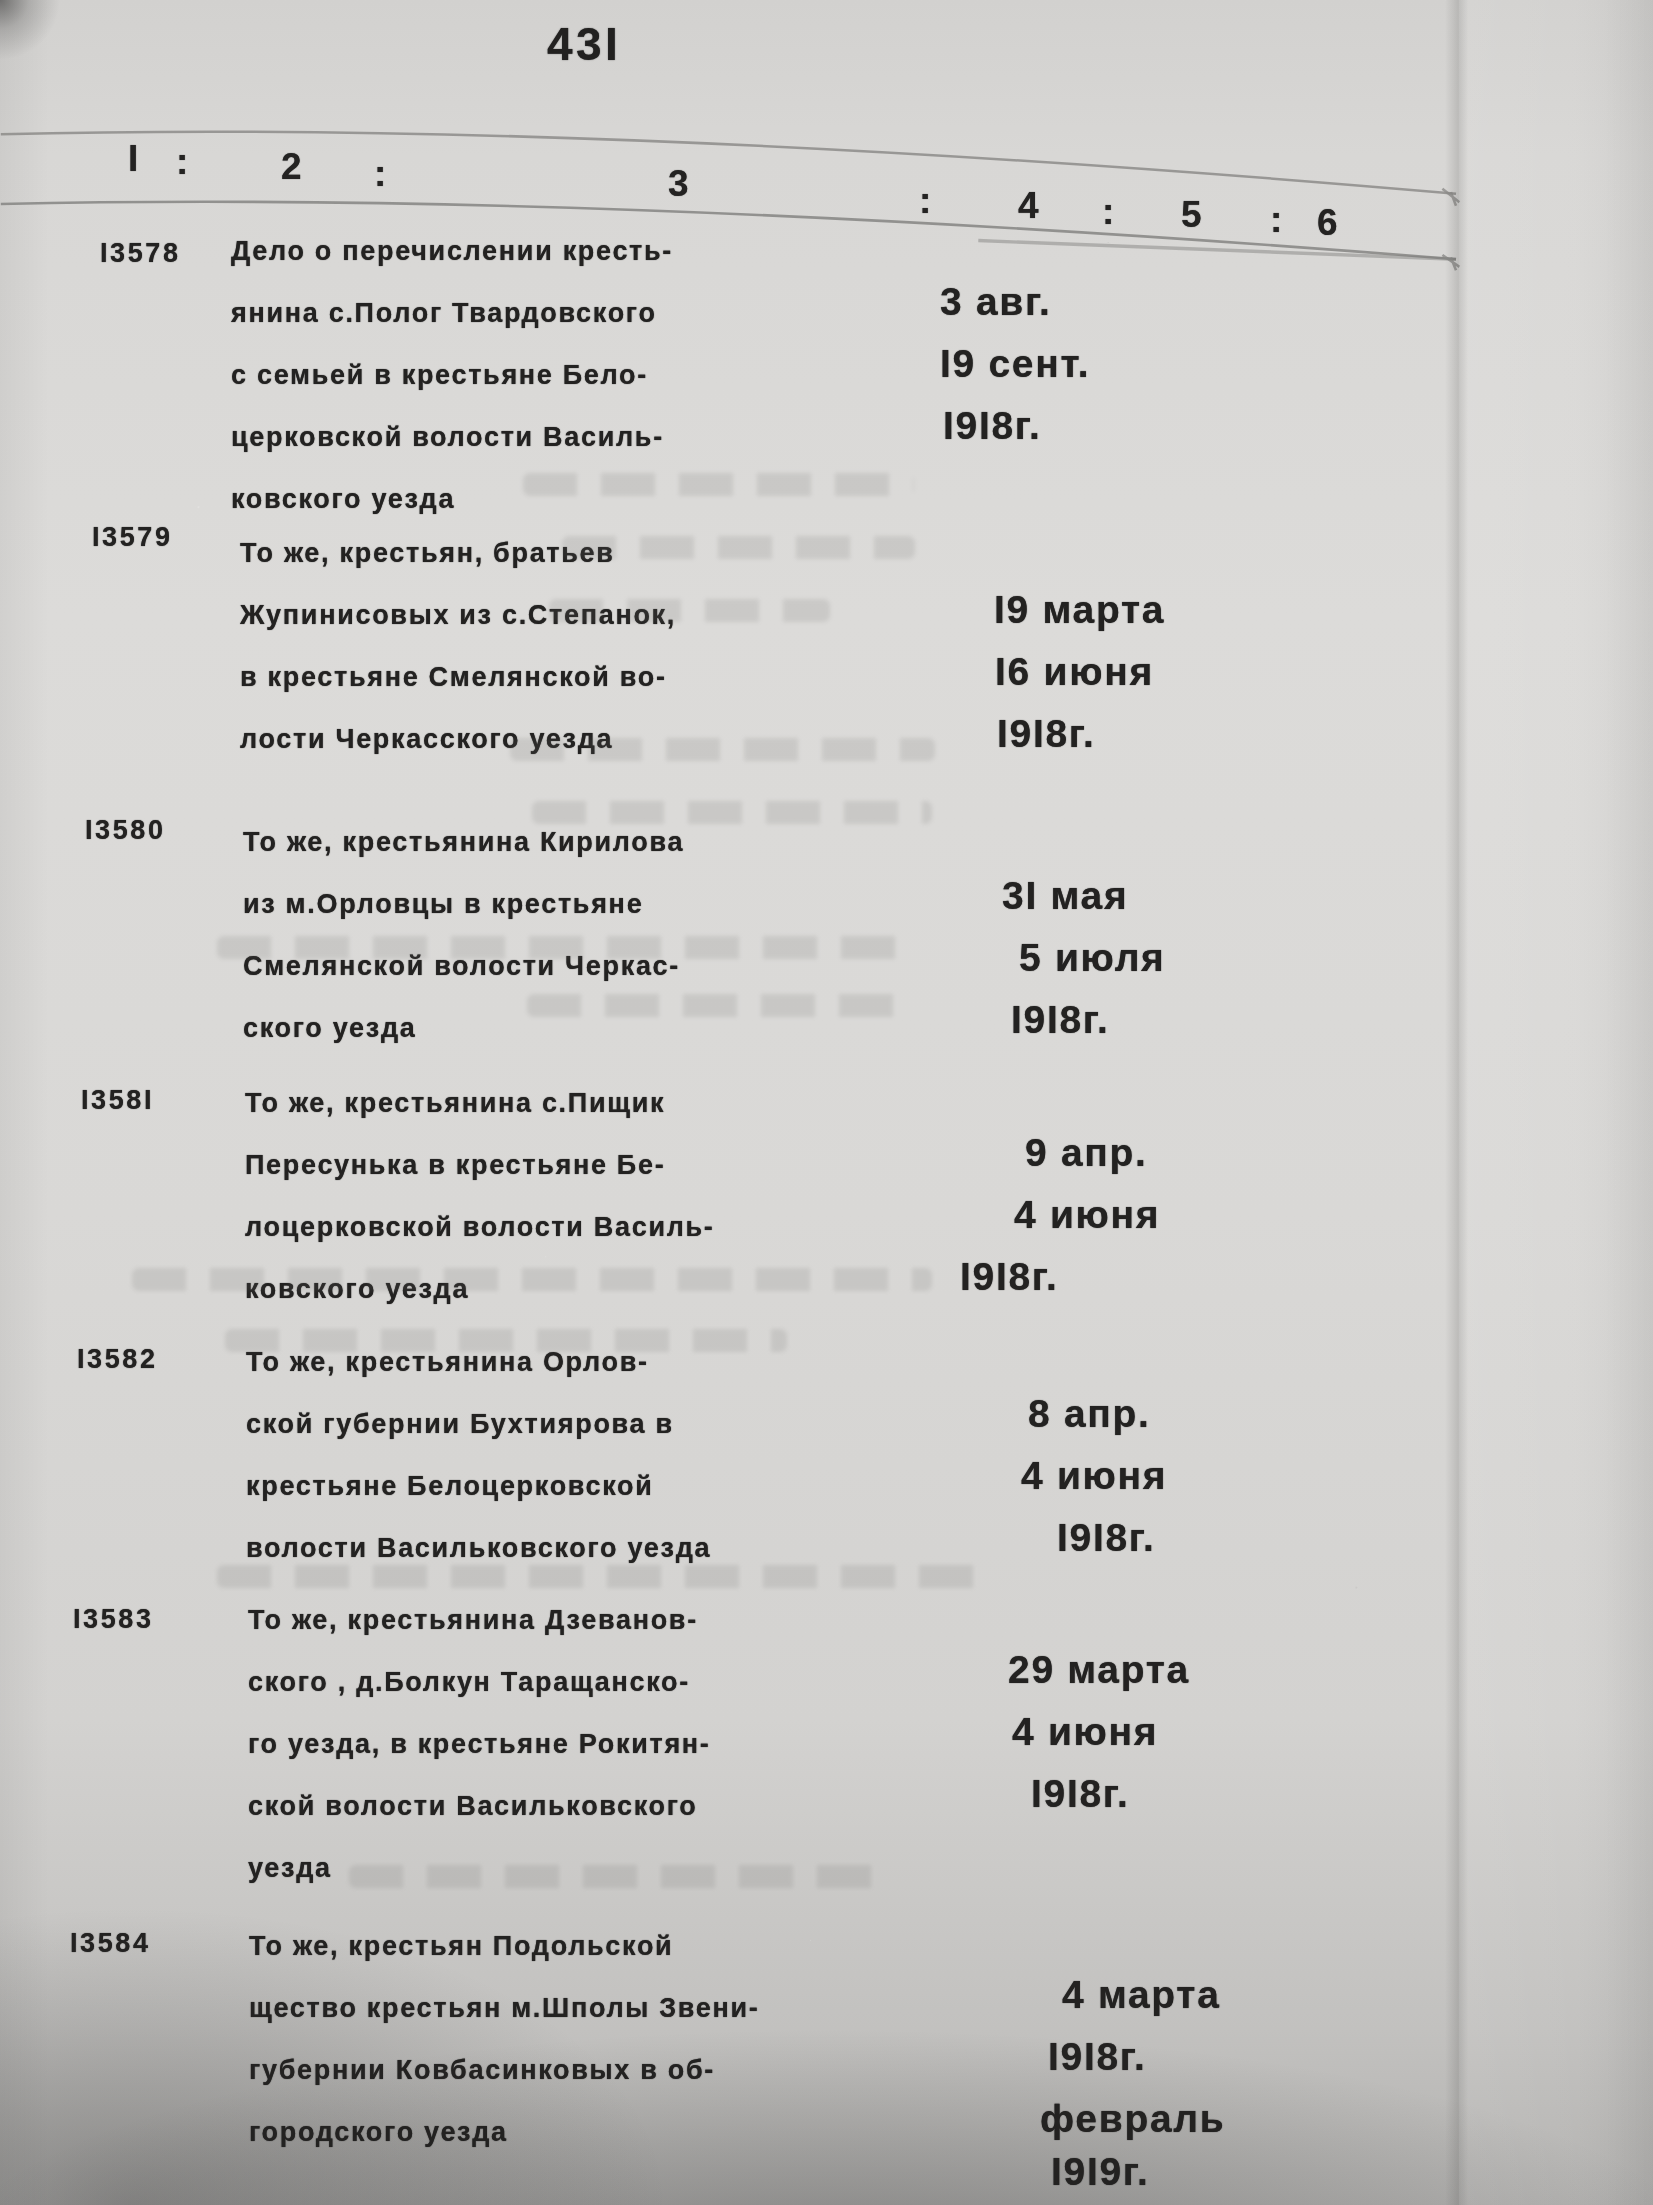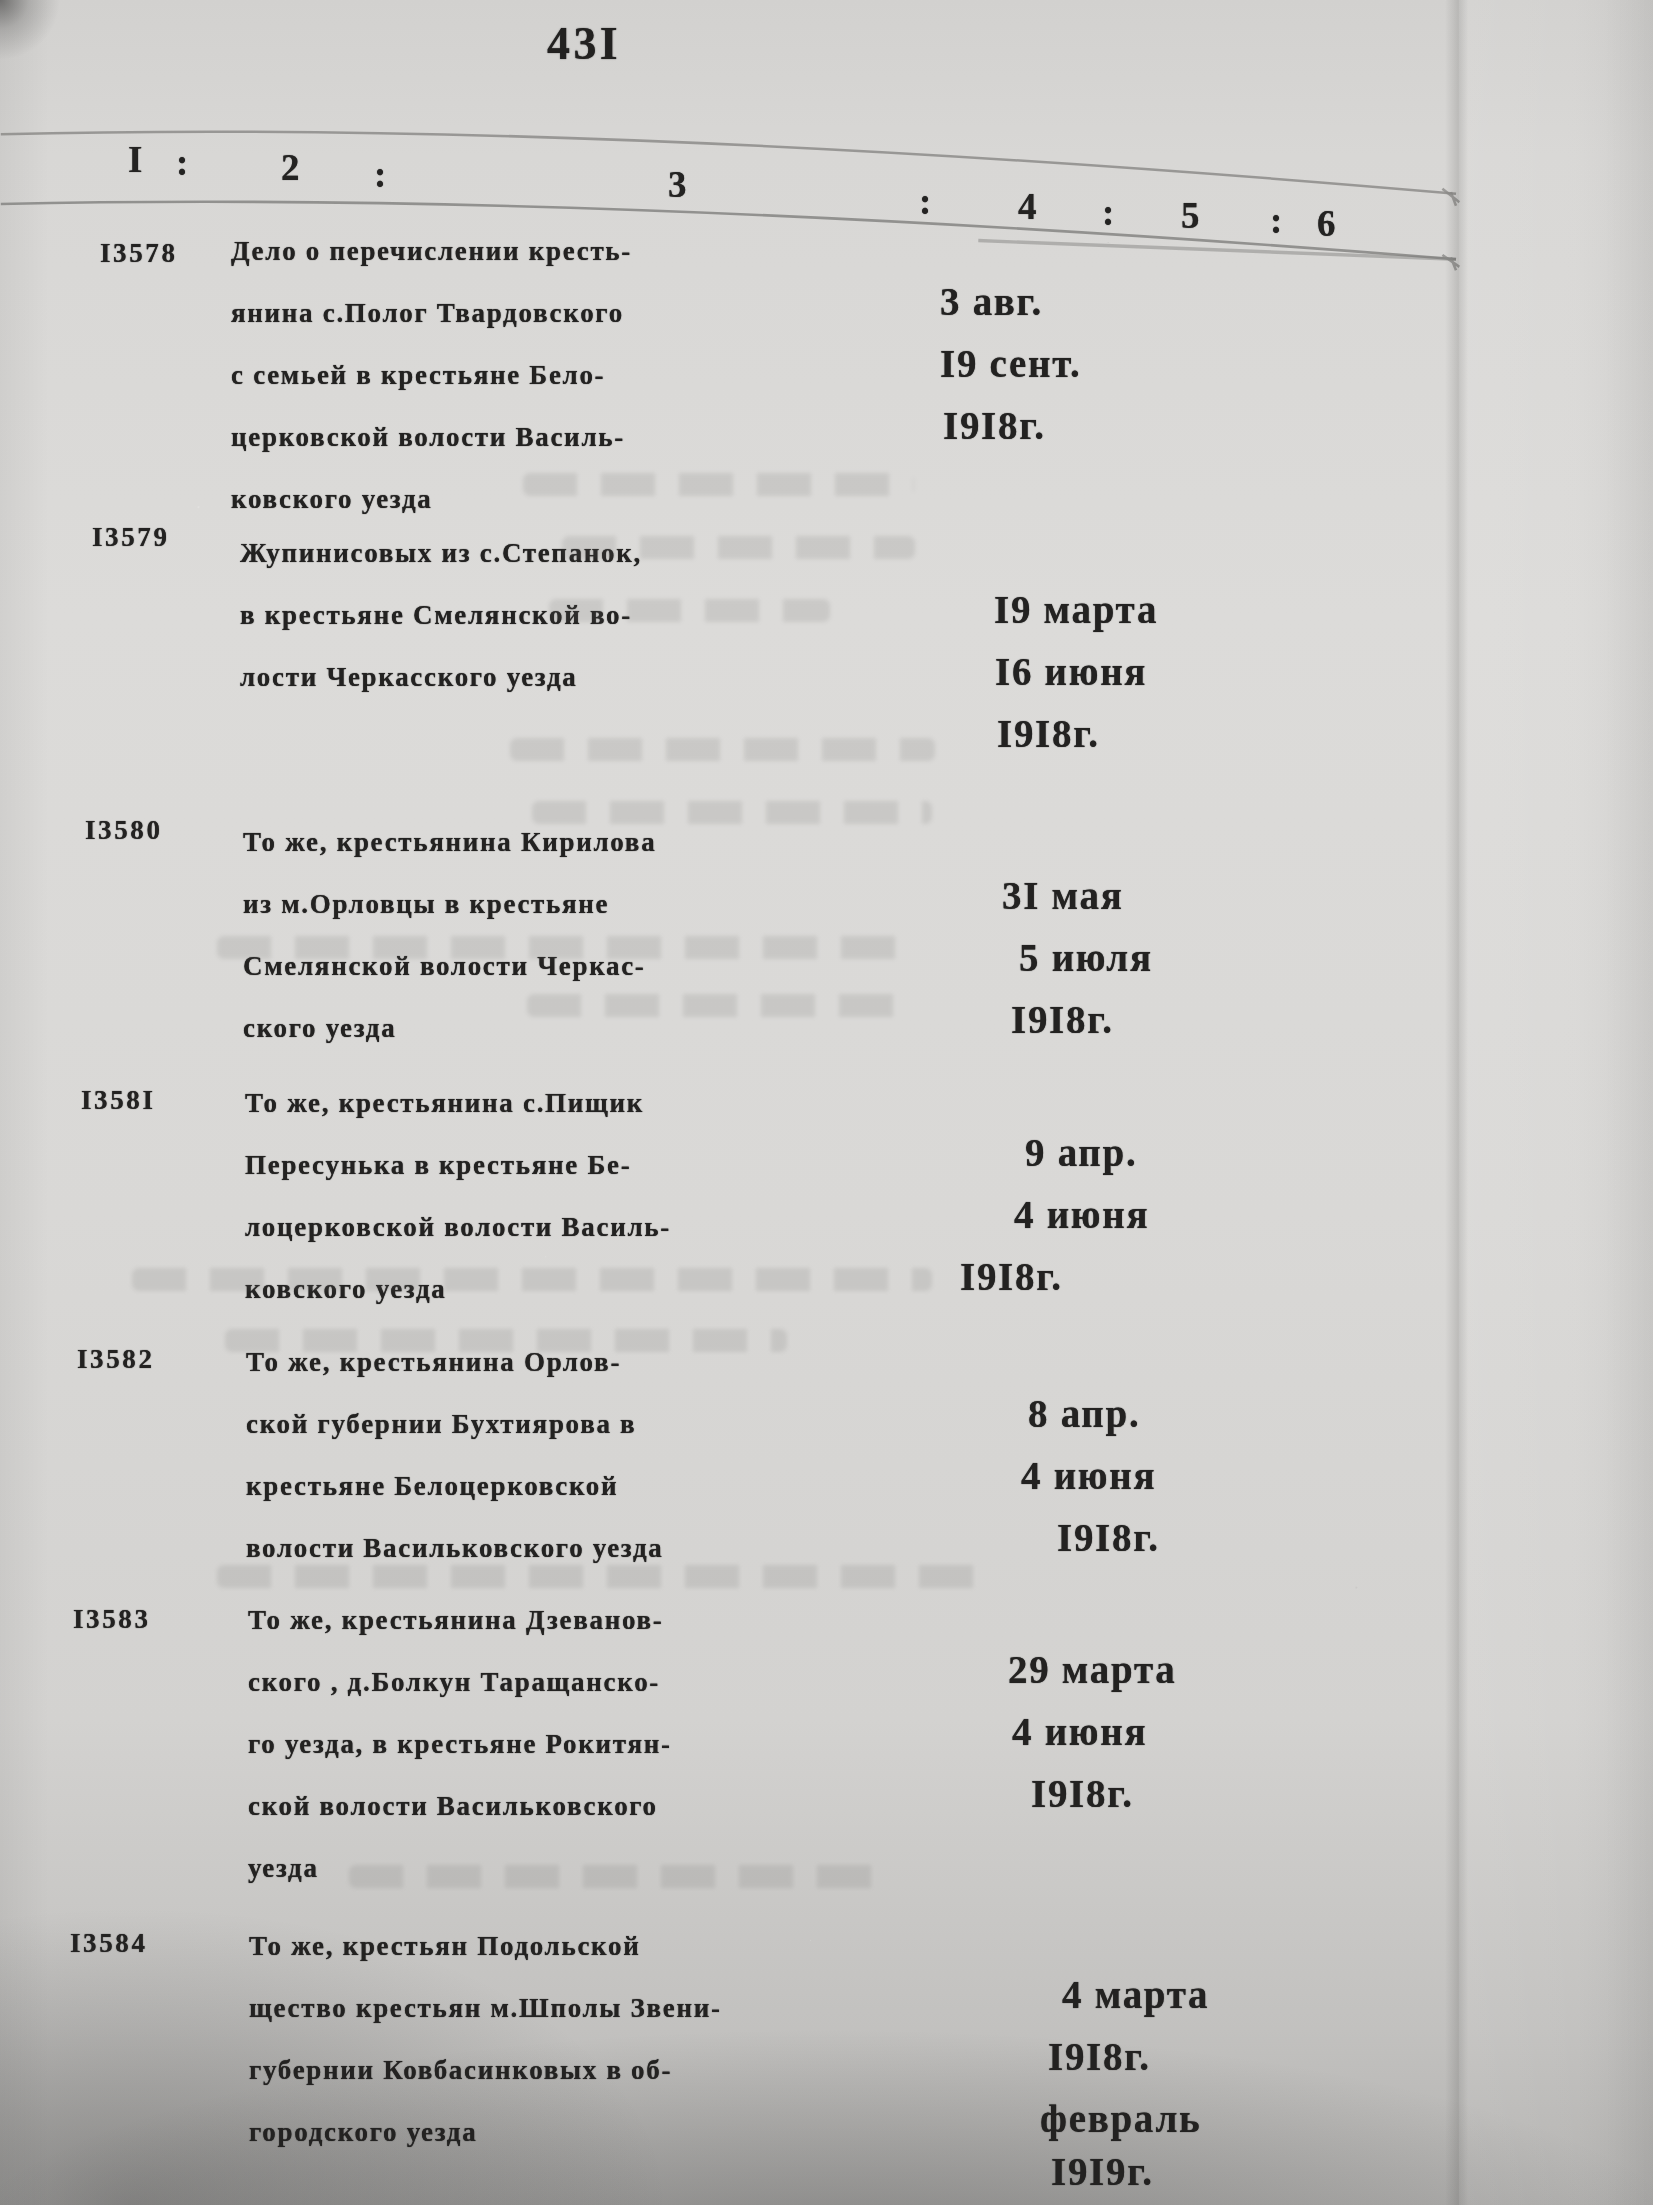--- a/index.html
+++ b/index.html
@@ -1,20 +1,20 @@
 <!DOCTYPE html>
 <html style="font-size:13.6px"><head>
 <meta charset="utf-8">
 <style>
   html,body{margin:0;padding:0;background:#8a8988;}
   .page{
     position:relative;
     width:1654px;height:2205px;
     overflow:hidden;
-    font-family:Liberation Serif, serif;
+    font-family:Liberation Sans, sans-serif;
     background:
       radial-gradient(circle at 0px 0px, rgba(25,25,25,0.50) 0px, rgba(25,25,25,0.18) 29px, rgba(25,25,25,0) 60px),
       radial-gradient(766px 425px at 8% 100%, rgba(20,20,20,0.28), rgba(20,20,20,0) 70%),
       radial-gradient(1191px 323px at 50% 103%, rgba(20,20,20,0.30), rgba(20,20,20,0) 75%),
       linear-gradient(90deg, rgba(0,0,0,0.05) 0%, rgba(0,0,0,0) 3%, rgba(0,0,0,0) 97%, rgba(0,0,0,0.04) 100%),
       linear-gradient(180deg,#d2d1cf 0%,#d8d7d5 7%,#dcdbd9 28%,#d9d8d6 55%,#d3d2d0 78%,#c2c1bf 92%,#b3b2b0 100%);
   }
   
   .crease{
     position:absolute;top:0;bottom:0;width:29px;left:1445px;
@@ -109,20 +109,21 @@
       <div class="line">ковского уезда</div>
     </div>
     <span class="date" style="left:940px;top:224px">3 авг.</span>
     <span class="date" style="left:940px;top:286px">I9 сент.</span>
     <span class="date" style="left:943px;top:348px">I9I8г.</span>
   </div>
 
   <div>
     <div class="num" style="left:92px;top:522px">I3579</div>
     <div class="desc" style="left:240px;top:522px">
+      <div class="line">То же, крестьян, братьев</div>
       <div class="line">Жупинисовых из с.Степанок,</div>
       <div class="line">в крестьяне Смелянской во-</div>
       <div class="line">лости Черкасского уезда</div>
     </div>
     <span class="date" style="left:994px;top:532px">I9 марта</span>
     <span class="date" style="left:995px;top:594px">I6 июня</span>
     <span class="date" style="left:997px;top:656px">I9I8г.</span>
   </div>
 
   <div>

